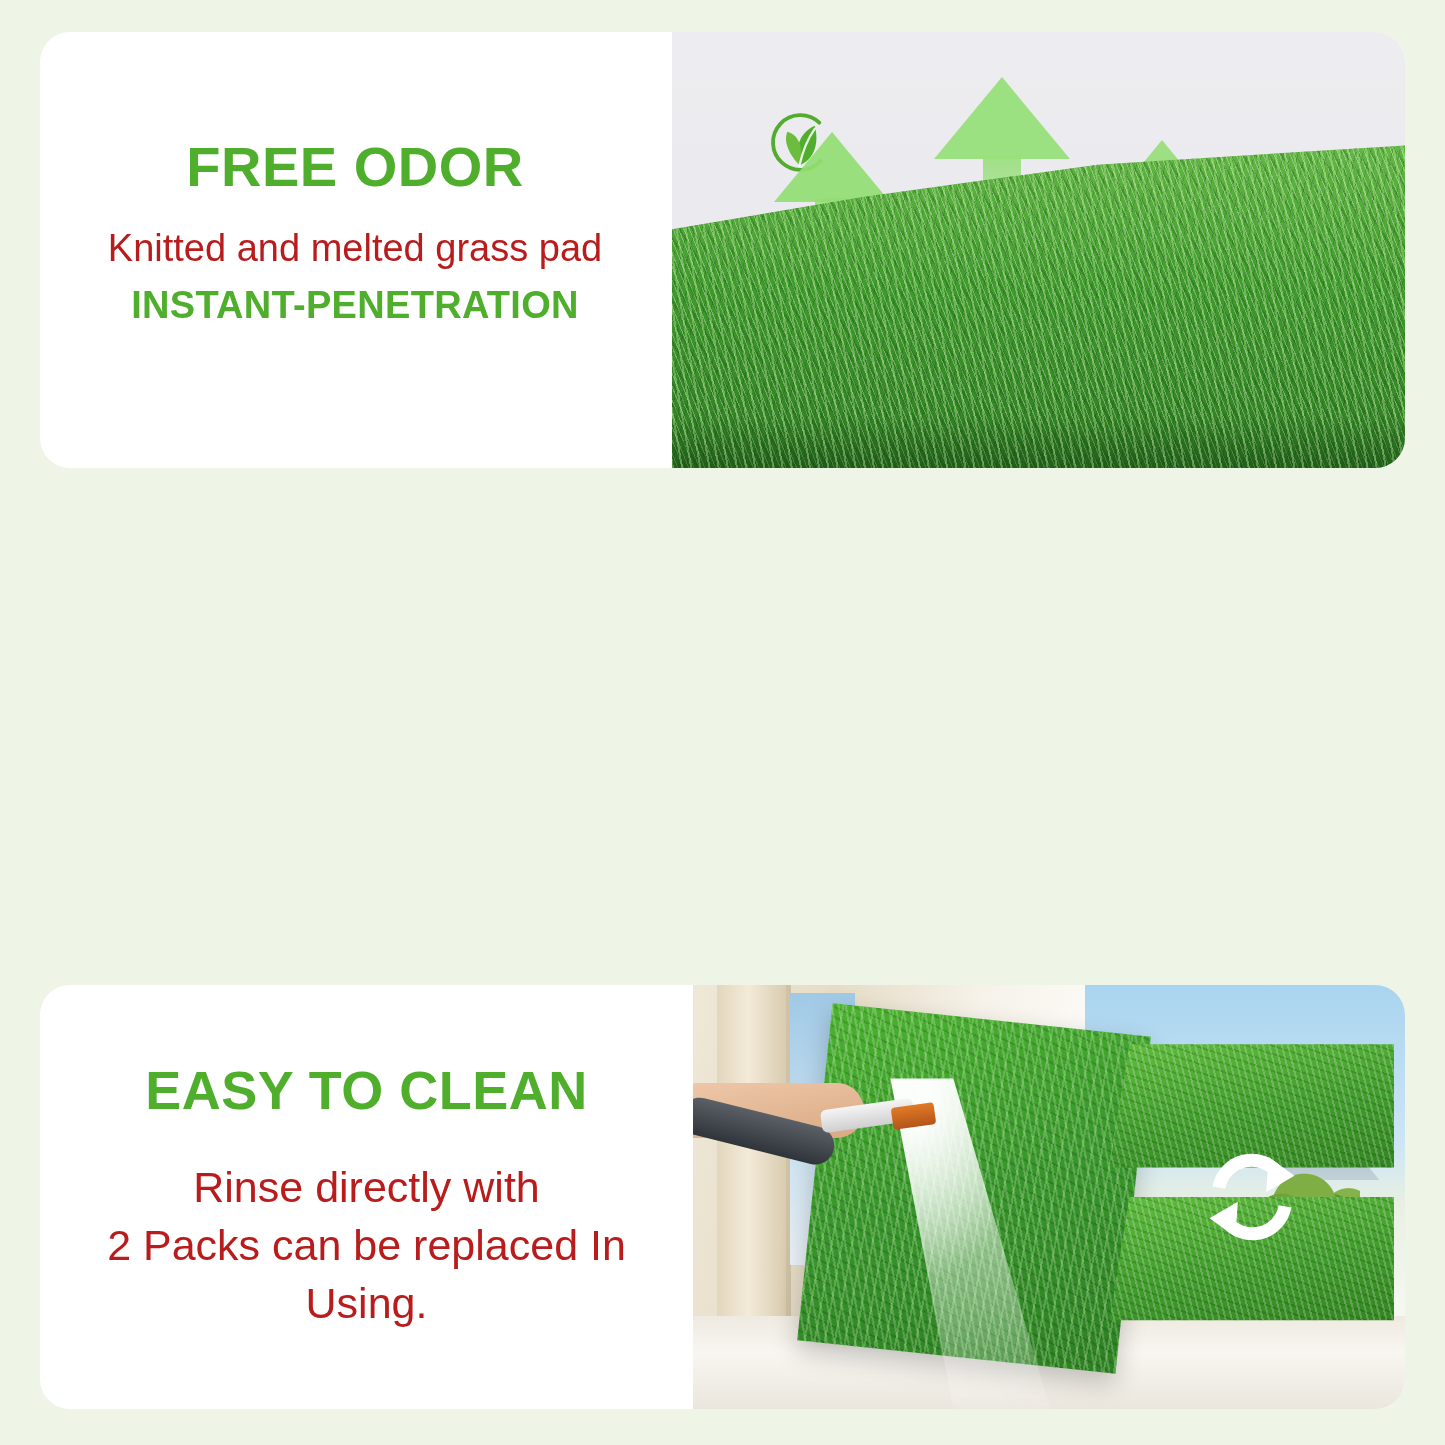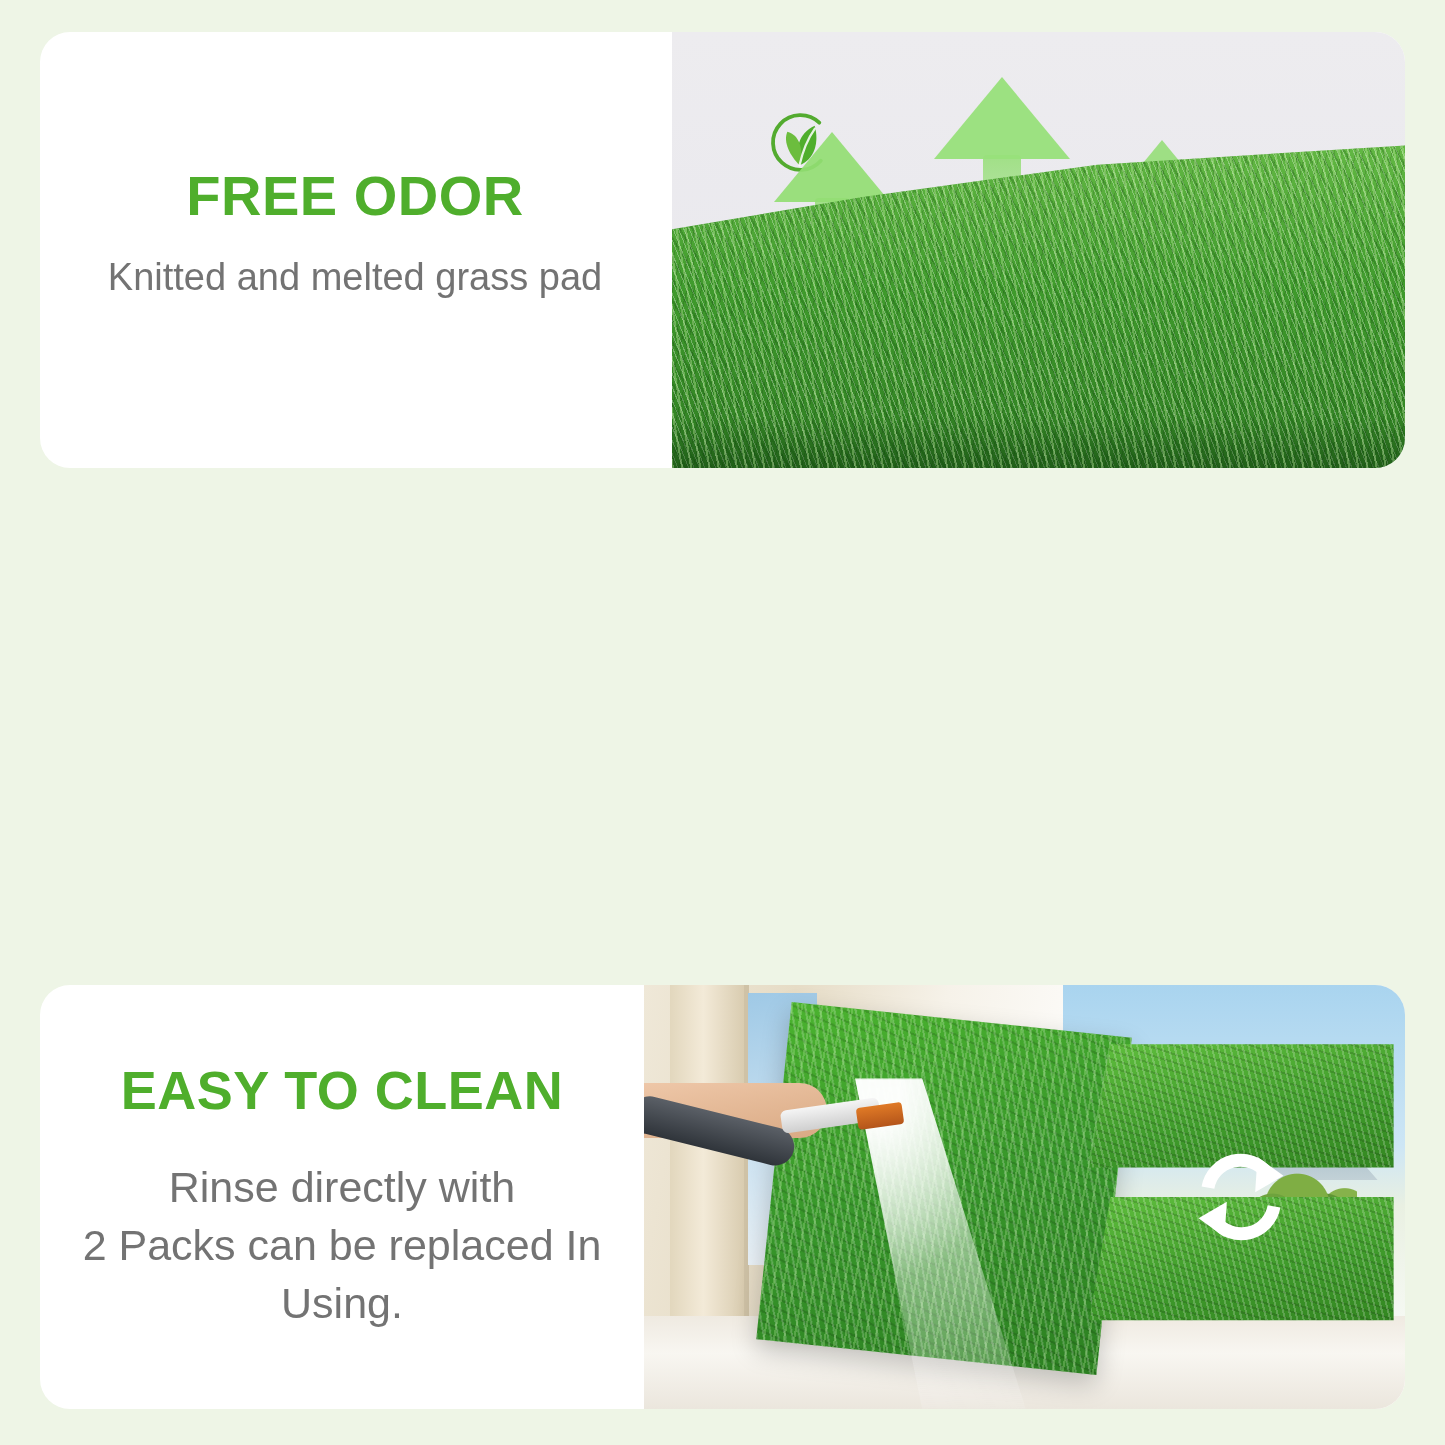--- a/index.html
+++ b/index.html
@@ -25,21 +25,21 @@
     text-align:center;
   }
   .headline{
     color:#4fae2c;
     font-weight:bold;
     letter-spacing:0.5px;
     line-height:1.05;
     margin:0;
   }
   .subline{
-    color:#737373;
+    color:#b91c1c;
     margin:0;
     line-height:1.35;
     font-weight:normal;
   }
   .subline.strong{font-weight:bold;color:#4fae2c;letter-spacing:0.3px;}
 
   
   #panel-odor{left:40px;top:32px;width:1365px;height:436px;}
   #panel-odor .panel-text{width:632px;height:100%;padding:0 28px 30px 26px;}
   #panel-odor .headline{font-size:56px;margin-bottom:26px;}
@@ -124,21 +124,21 @@
       repeating-linear-gradient(62deg, rgba(128,186,92,.0) 0 34px, rgba(128,186,92,.85) 34px 48px, rgba(128,186,92,0) 48px 62px);
     mix-blend-mode:multiply;opacity:.85;
   }
   .mesh-shade{
     position:absolute;inset:0;
     background:linear-gradient(120deg, rgba(255,255,255,.35) 0%, rgba(255,255,255,0) 45%, rgba(0,0,0,.10) 100%);
   }
 
   
   #panel-clean{left:40px;top:985px;width:1365px;height:424px;}
-  #panel-clean .panel-text{width:604px;height:100%;padding:0 24px;}
+  #panel-clean .panel-text{width:653px;height:100%;padding:0 24px;}
   #panel-clean .headline{font-size:54px;margin-bottom:40px;}
   #panel-clean .subline{font-size:43px;}
 
   .clean-img{position:relative;flex:1;height:100%;overflow:hidden;background:#f2efe9;}
   .room{
     position:absolute;left:0;top:0;width:57%;height:100%;
     background:linear-gradient(100deg,#efe8d8 0%,#e6dcc6 30%,#f6f2e9 60%,#ffffff 100%);
   }
   .door-frame{
     position:absolute;left:6%;top:0;width:17%;height:78%;
@@ -236,20 +236,21 @@
 </head>
 <body style="background: rgb(238, 245, 230);">
 
 <div class="page">
 
   <section class="panel" id="panel-odor">
 
     <div class="panel-text">
       <h1 class="headline">FREE ODOR</h1>
       <p class="subline">Knitted and melted grass pad</p>
+      <p class="subline strong">INSTANT-PENETRATION</p>
     </div>
 
     <div class="odor-img">
 
       <div class="leaf-badge">
         <svg class="svg-ic" viewBox="0 0 100 100" aria-hidden="true">
           <path d="M78 22 A36 36 0 1 0 80 72" fill="none" stroke="#53ab2f" stroke-width="5" stroke-linecap="round"></path>
           <path d="M52 78 C46 58 50 36 72 26 C78 48 72 70 52 78 Z" fill="#4fae2c"></path>
           <path d="M52 78 C40 66 30 48 36 34 C52 38 58 58 52 78 Z" fill="#6cbd3e"></path>
           <path d="M52 78 C56 60 62 44 72 30" fill="none" stroke="#ffffff" stroke-width="3" stroke-linecap="round" opacity=".85"></path>

